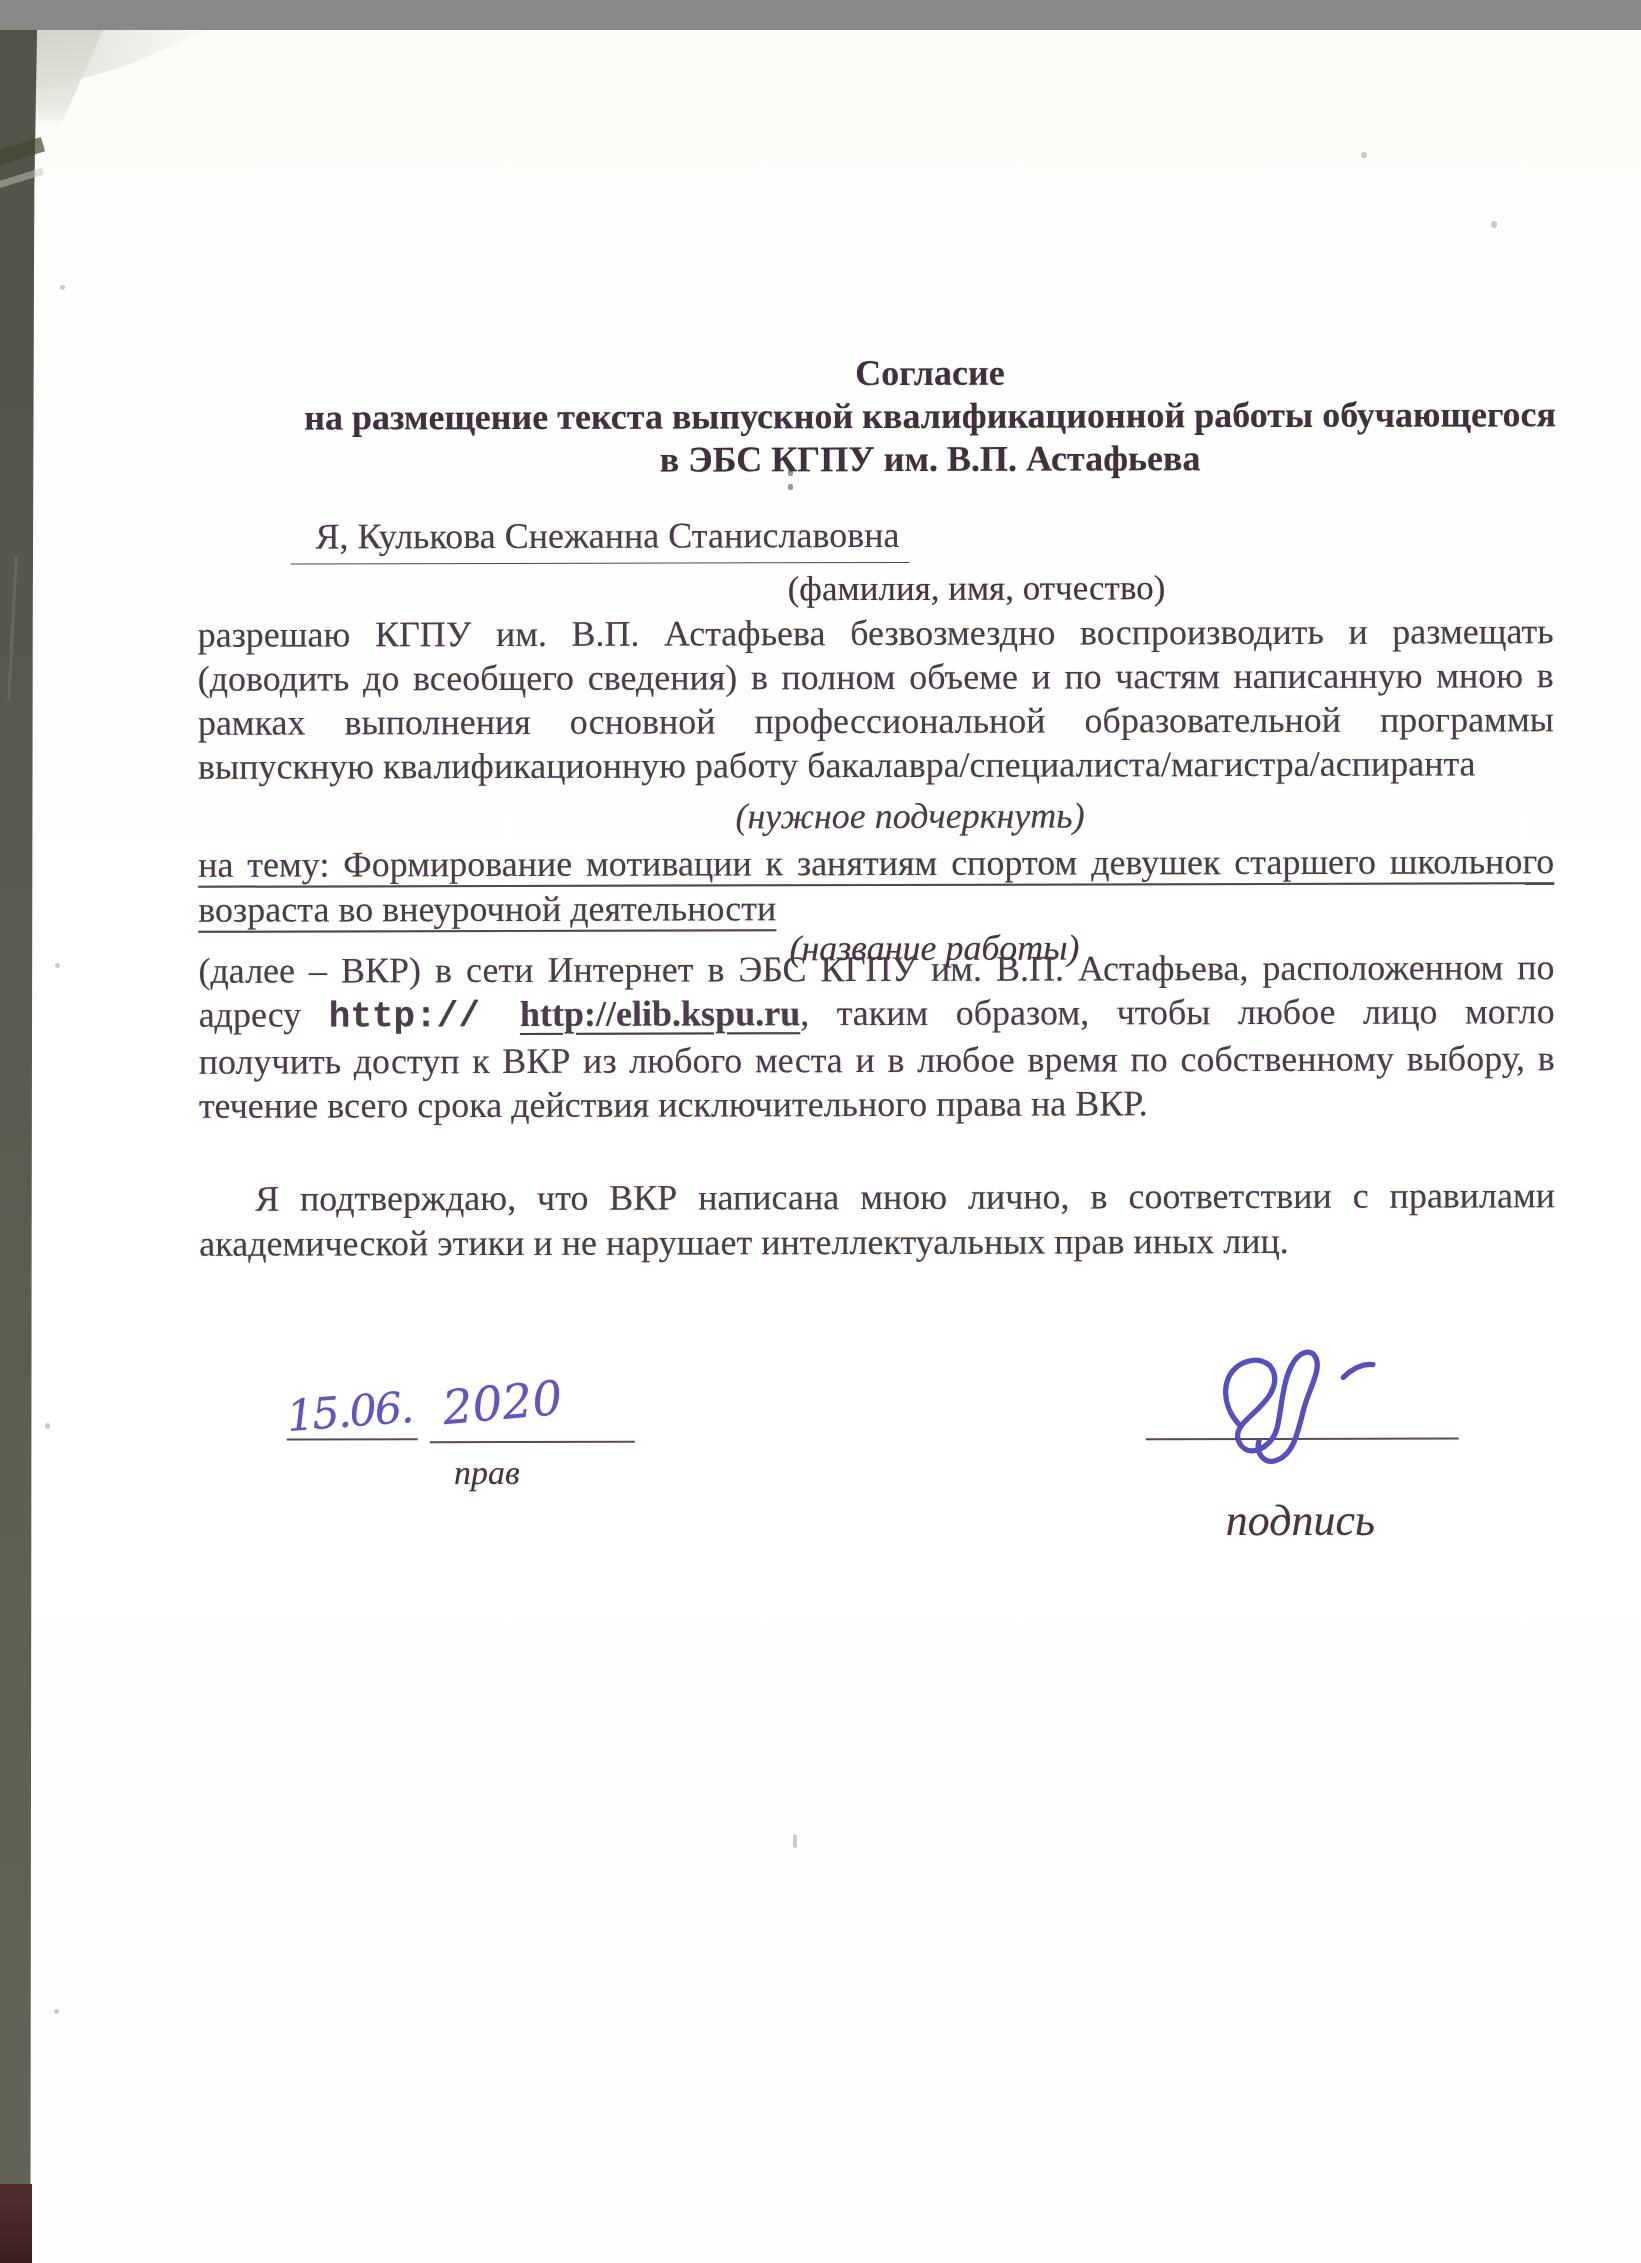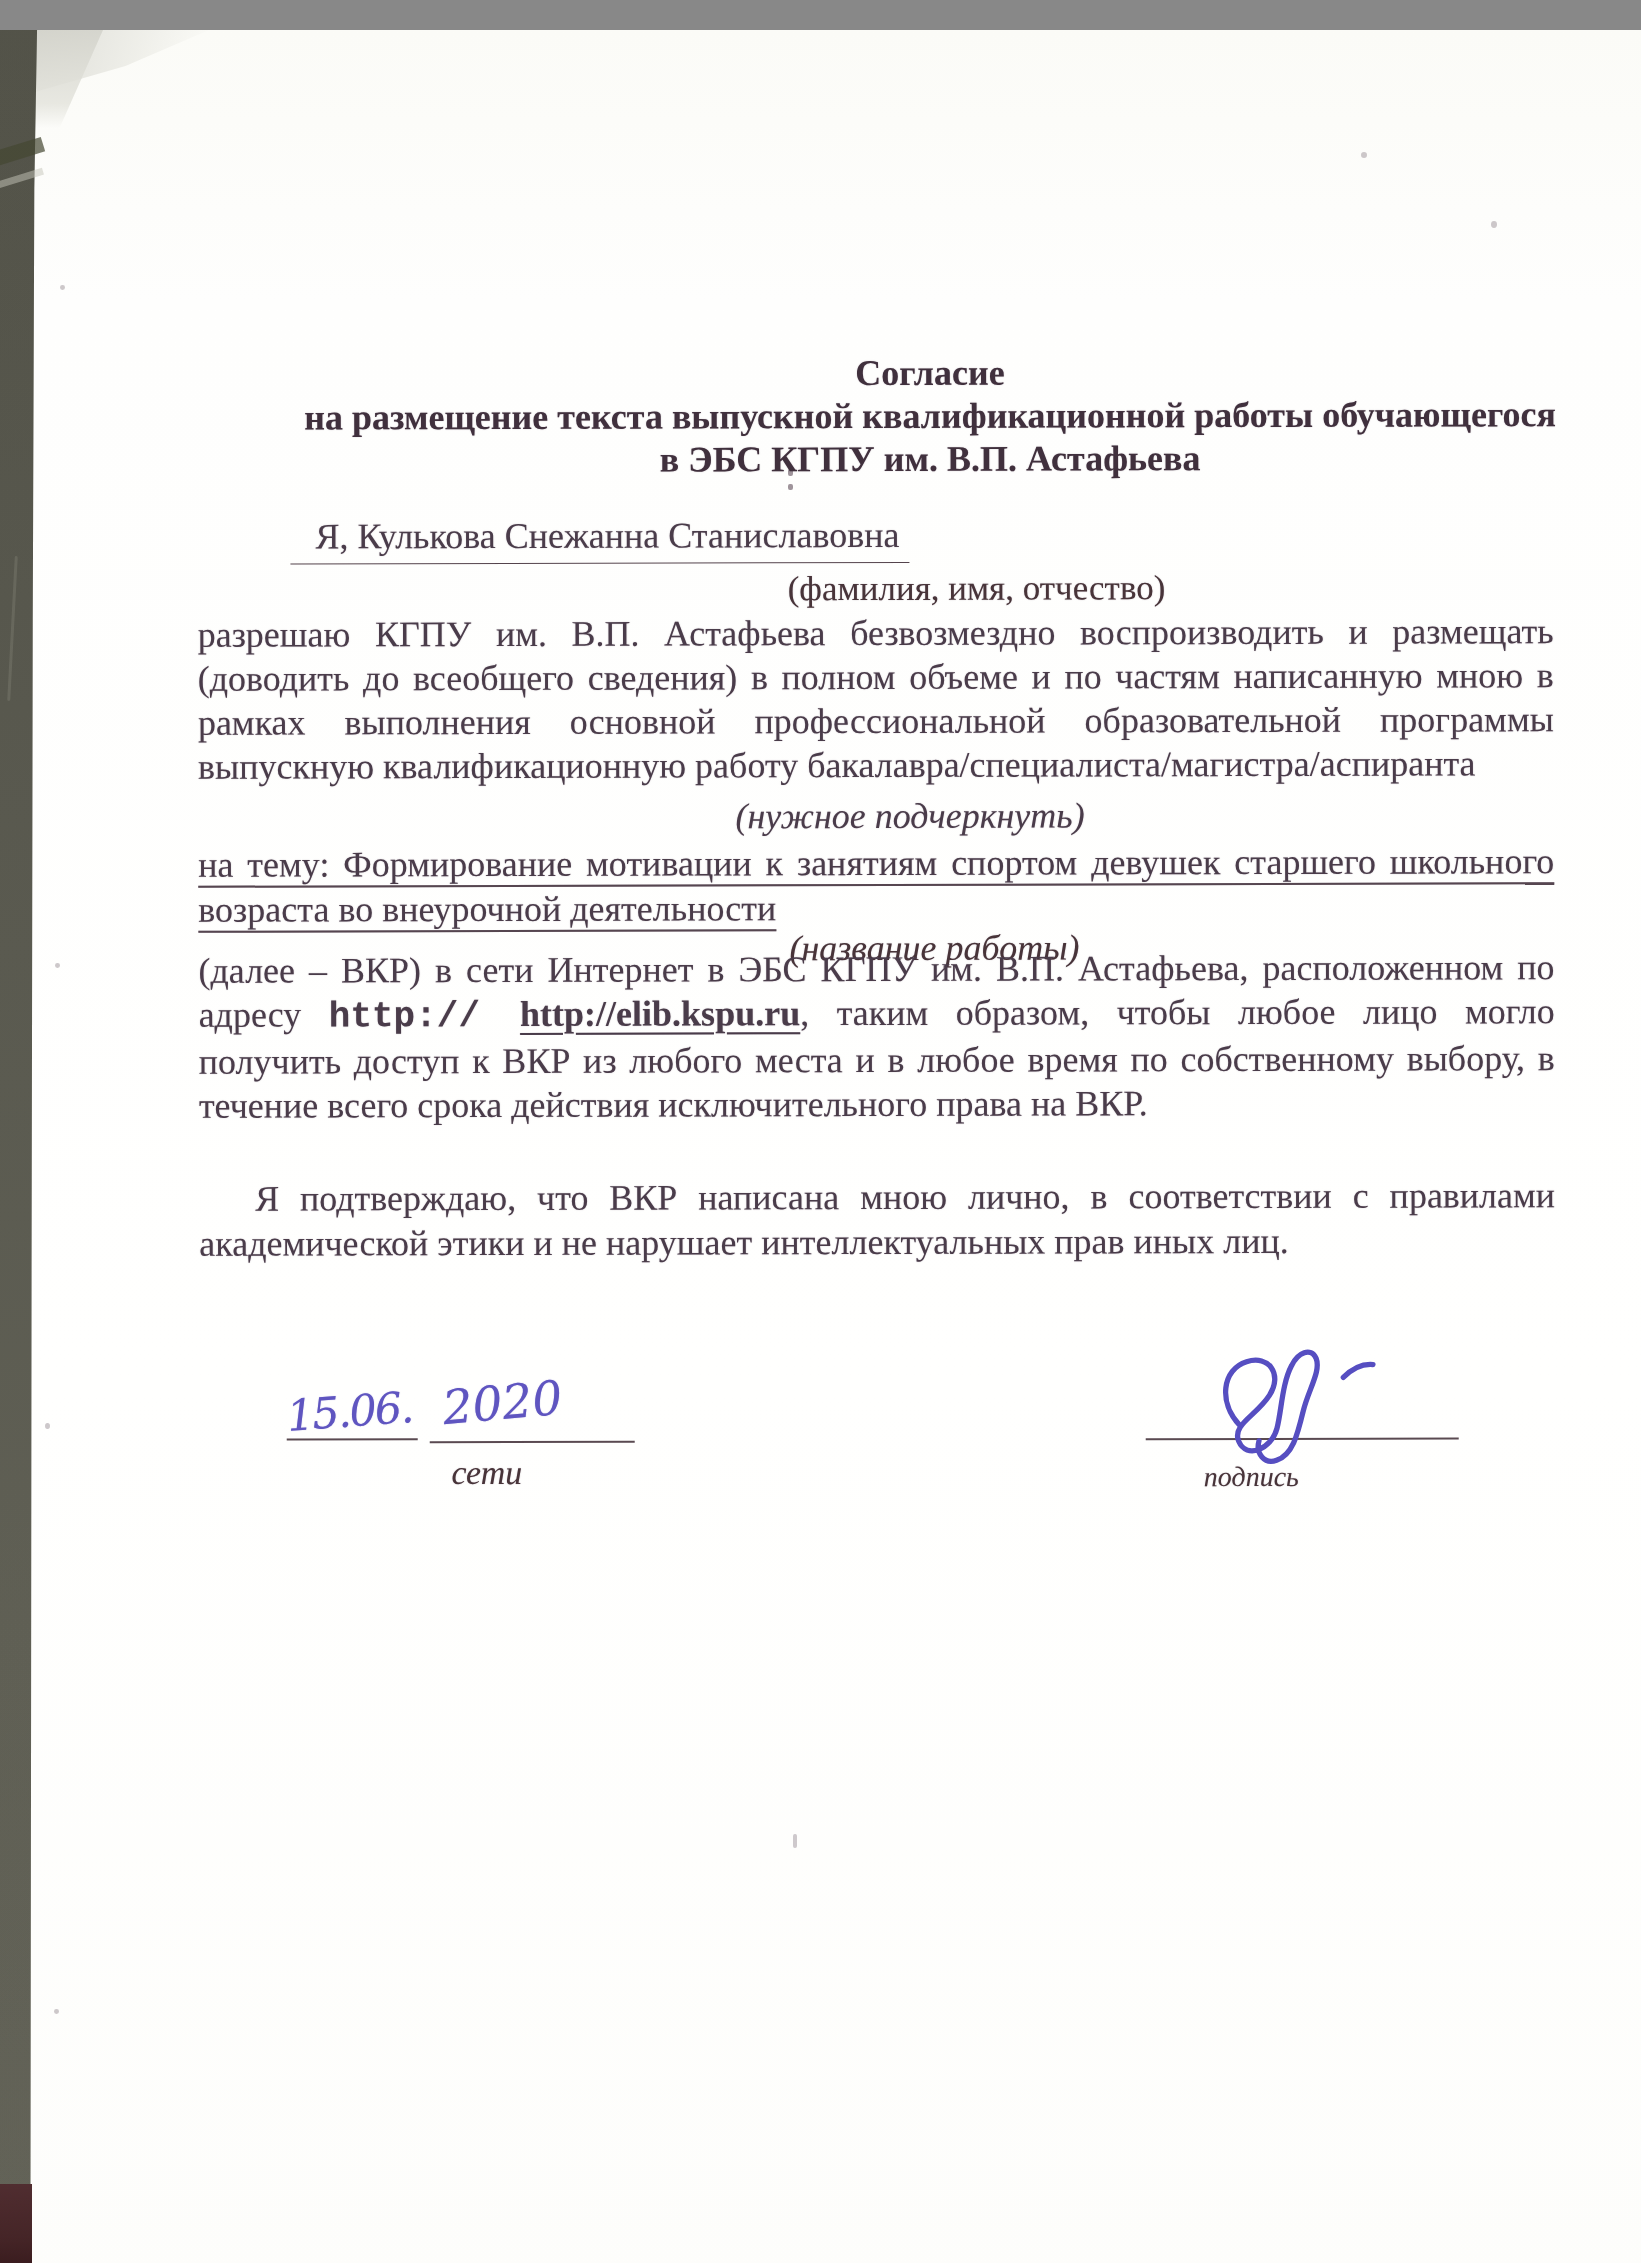--- a/index.html
+++ b/index.html
@@ -69,21 +69,21 @@
     position:absolute;font-family:"DejaVu Serif",serif;font-style:italic;
     color:#5f55c0;text-shadow:0 0 1px rgba(80,70,190,.5);z-index:12;
   }
   .hw-date-dm{left:87px;top:1358px;font-size:43px;letter-spacing:-1.9px;transform:rotate(-4deg);}
   .hw-date-y{left:243px;top:1350px;font-size:47px;letter-spacing:0;transform:rotate(-5deg);}
   .rule{position:absolute;height:1.9px;background:#5a4a51;z-index:11;}
   .rule-date-1{left:87px;top:1407px;width:131px;}
   .rule-date-2{left:230px;top:1410px;width:205px;}
   .rule-sign{left:946px;top:1409px;width:313px;}
   .sig-caption-date{left:210px;top:1420px;width:154px;text-align:center;font-size:34px;}
-  .sig-caption-sign{left:1004px;top:1426px;width:193px;font-size:28px;}
+  .sig-caption-sign{left:1004px;top:1470px;width:193px;text-align:center;font-size:44px;}
   .sig-svg{position:absolute;left:1002px;top:1313px;z-index:12;}
 </style>
 </head>
 <body>
 
 <div class="page">
 
   <div class="edge-strip"></div>
   <div class="edge-band-dark"></div>
   <div class="edge-band-light"></div>
@@ -133,21 +133,21 @@
 
     <p class="abs jst indent" style="top:1145px;line-height:45px;">Я подтверждаю, что ВКР написана мною лично, в соответствии с правилами академической этики и не нарушает интеллектуальных прав иных лиц.</p>
 
     <span class="hw hw-date-dm">15.06.</span>
     <span class="hw hw-date-y">2020</span>
 
     <div class="rule rule-date-1"></div>
     <div class="rule rule-date-2"></div>
     <div class="rule rule-sign"></div>
 
-    <div class="abs ital caption sig-caption-date" style="position:absolute;">сети</div>
+    <div class="abs ital caption sig-caption-date" style="position:absolute;">прав</div>
     <div class="abs ital caption sig-caption-sign" style="position:absolute;">подпись</div>
 
     <svg class="sig-svg" width="232" height="135" viewBox="0 0 240 140">
       <g fill="none" stroke="#564ec1" stroke-width="5.5" stroke-linecap="round" transform="rotate(-6 120 70)">
         <path d="M38,78 C18,52 26,18 52,13 C76,8 88,30 72,50 C56,70 30,76 35,94 C41,114 68,106 76,85 C83,66 86,40 98,22 C106,9 120,5 124,17 C128,31 113,48 105,70 C96,95 89,114 72,118 C59,121 51,109 56,96"></path>
         <path d="M150,40 C160,32 172,28 182,30"></path>
       </g>
     </svg>
 
   </div>

